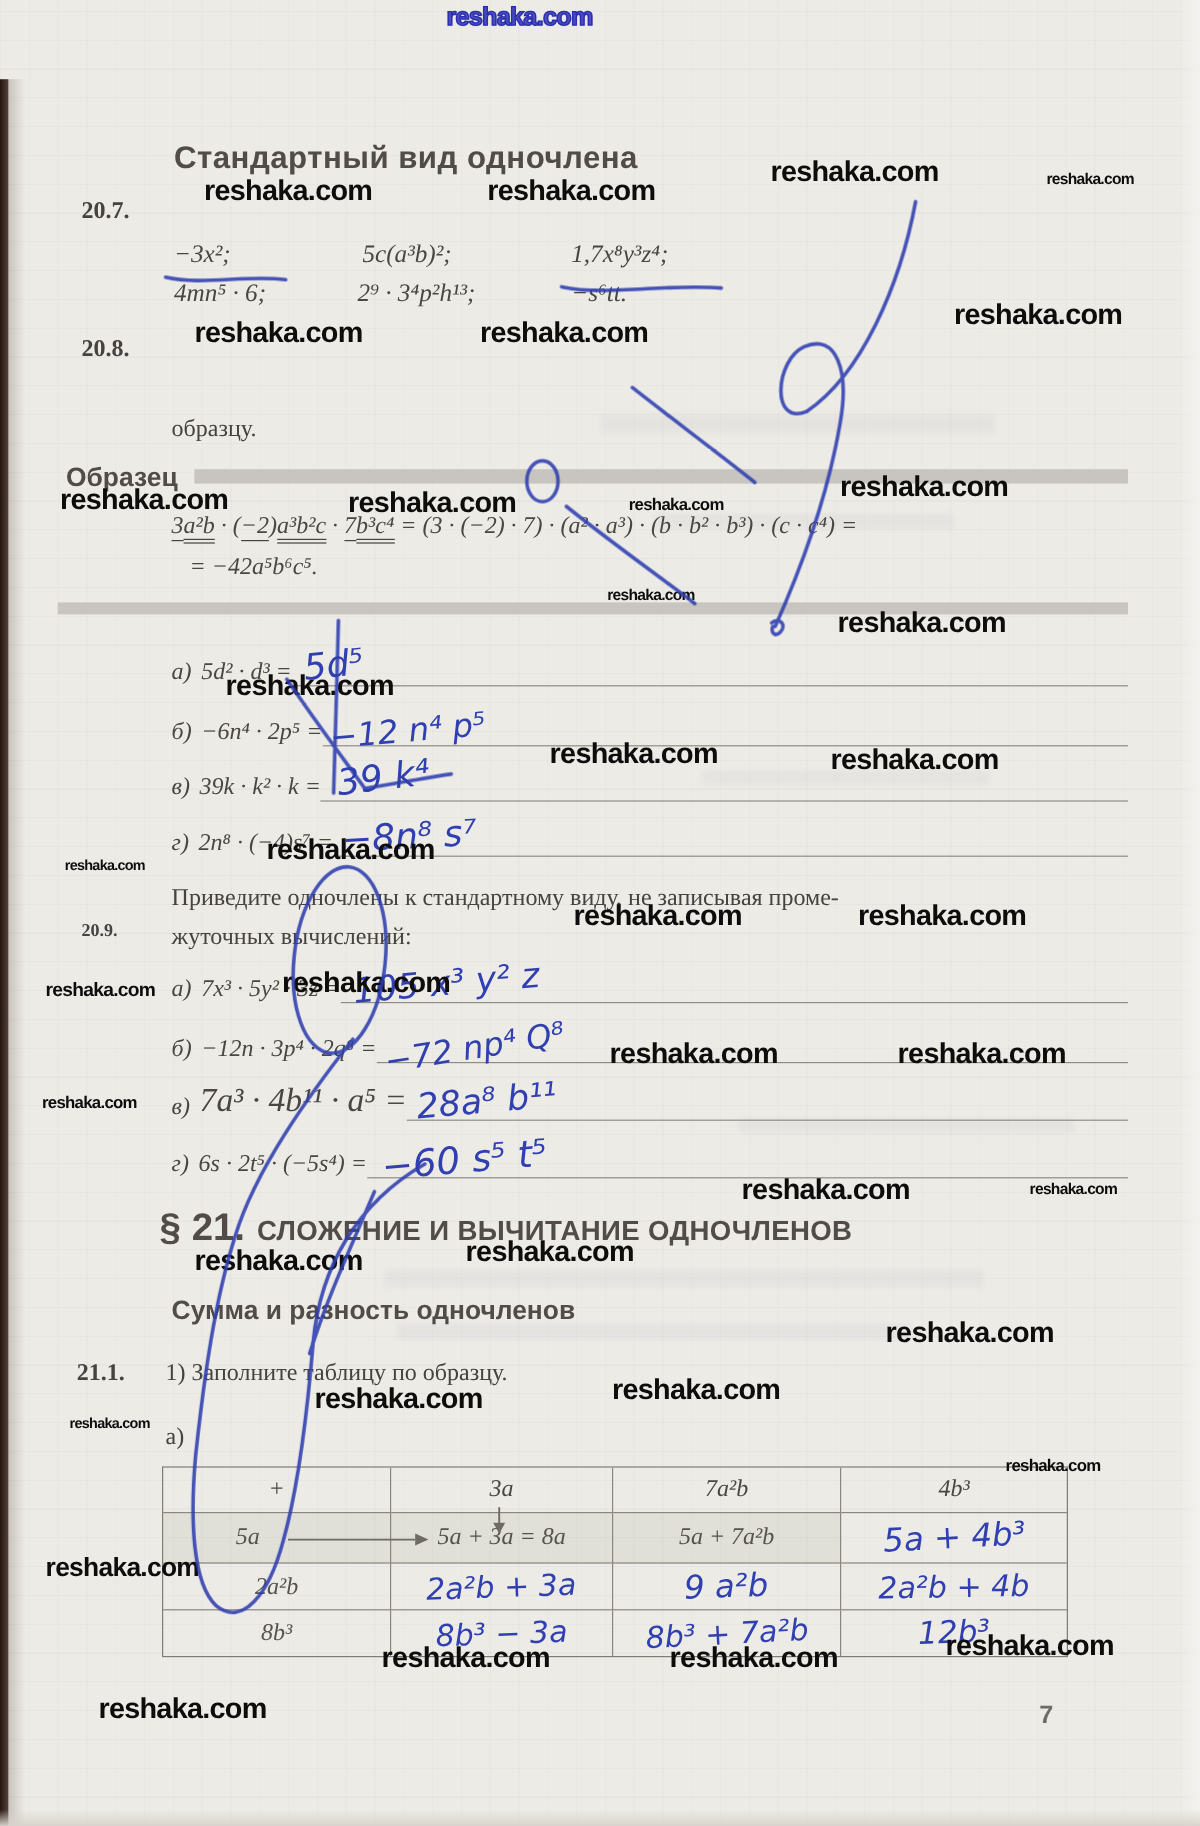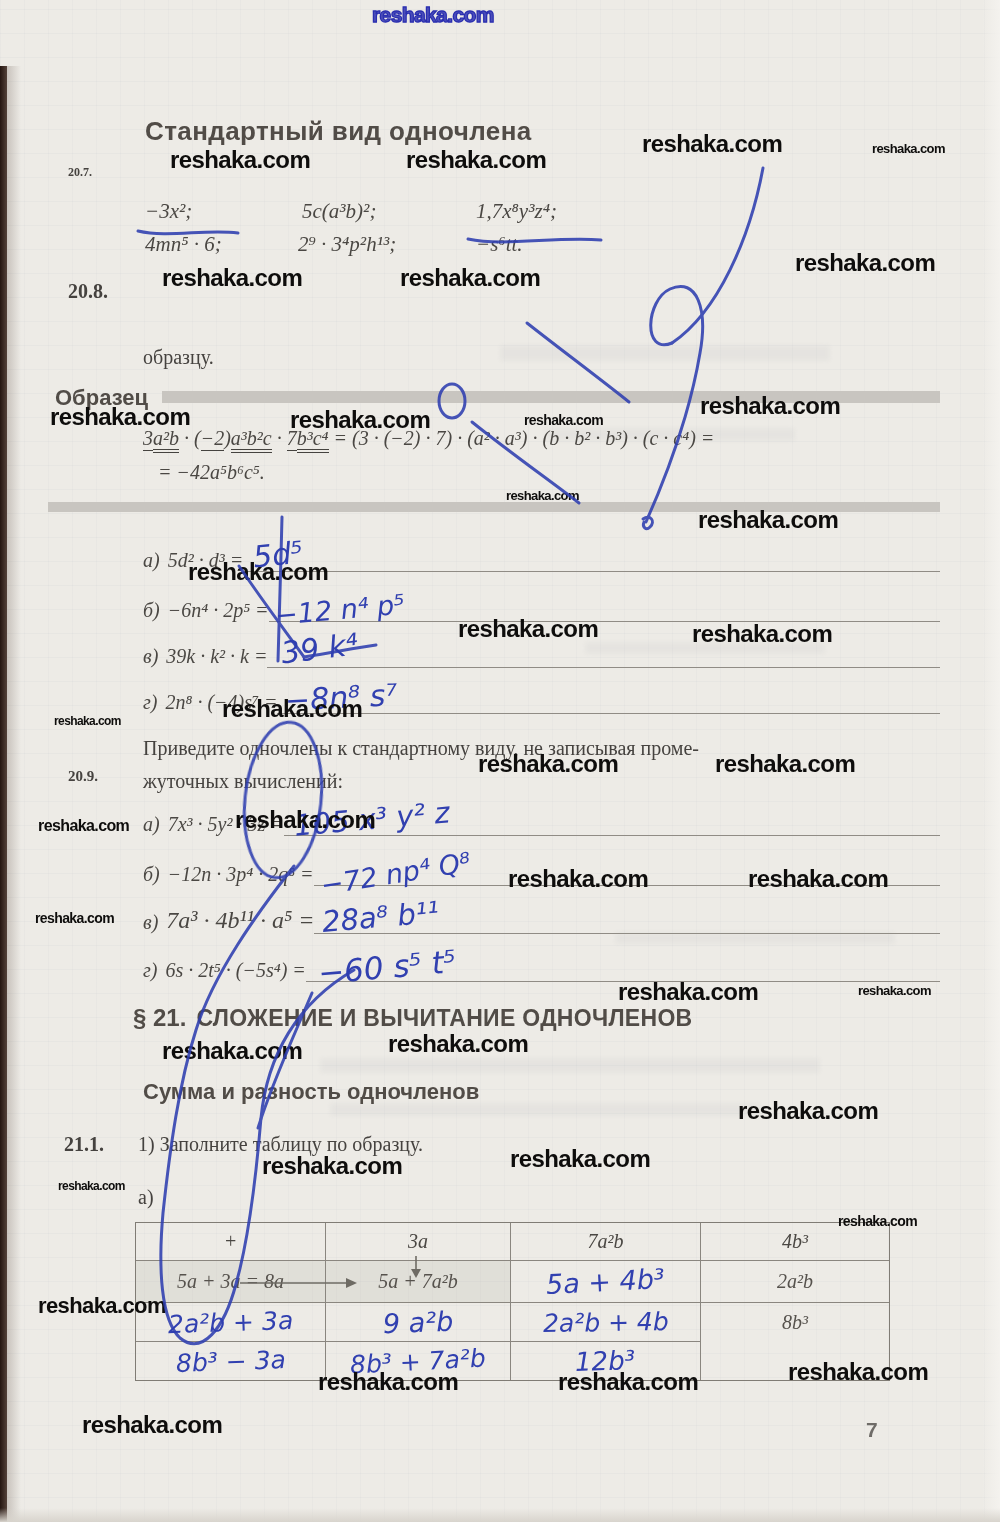--- a/index.html
+++ b/index.html
@@ -66,21 +66,21 @@
 
   <div class="ghost" style="left:500px;top:345px;width:330px;height:16px;"></div>
   <div class="ghost" style="left:545px;top:428px;width:250px;height:13px;"></div>
   <div class="ghost" style="left:585px;top:642px;width:240px;height:12px;"></div>
   <div class="ghost" style="left:615px;top:932px;width:280px;height:12px;"></div>
   <div class="ghost" style="left:320px;top:1058px;width:500px;height:15px;"></div>
   <div class="ghost" style="left:330px;top:1103px;width:430px;height:13px;"></div>
 
   <div class="abs h-sans" style="left:145px;top:116px;font-size:26px;letter-spacing:.4px;">Стандартный вид одночлена</div>
 
-  <span class="abs bodytext serif-b" style="left:68px;top:165px;font-size:12px;">20.7.</span>
+  <span class="abs bodytext serif-b" style="left:68px;top:165px;font-size:20px;">20.7.</span>
 
   <span class="abs math" style="left:145px;top:199px;font-size:21px;">−3x²;</span>
   <span class="abs math" style="left:302px;top:199px;font-size:21px;text-align:right;">5c(a³b)²;</span>
   <span class="abs math" style="left:476px;top:199px;font-size:21px;">1,7x⁸y³z⁴;</span>
   <span class="abs math" style="left:145px;top:232px;font-size:21px;text-align:center;">4mn⁵ · 6;</span>
   <span class="abs math" style="left:298px;top:232px;font-size:21px;">2⁹ · 3⁴p²h¹³;</span>
   <span class="abs math" style="left:476px;top:232px;font-size:21px;">−s⁶tt.</span>
 
   <span class="abs bodytext serif-b" style="left:68px;top:280px;font-size:20px;">20.8.</span>
   <span class="abs bodytext" style="left:143px;top:346px;">образцу.</span>
@@ -135,35 +135,35 @@
   </div>
   <div class="item" style="left:143px;top:856px;width:797px;">
     <span class="math lbl" style="font-size:20px;">б)</span>
     <span class="math" style="font-size:20px;white-space:pre;">−12n · 3p⁴ · 2q⁸ =</span>
     <span class="ansline">
       <span class="hand" style="left:6px;bottom:-2px;font-size:27px;transform:rotate(-9deg);">−72 np⁴ Q⁸</span>
     </span>
   </div>
   <div class="item" style="left:143px;top:904px;width:797px;">
     <span class="math lbl" style="font-size:20px;">в)</span>
-    <span class="math" style="font-size:24px;white-space:pre;text-align:right;">7a³ · 4b¹¹ · a⁵ =</span>
+    <span class="math" style="font-size:28px;white-space:pre;text-align:right;">7a³ · 4b¹¹ · a⁵ =</span>
     <span class="ansline">
       <span class="hand" style="left:8px;bottom:1px;font-size:29px;transform:rotate(-5deg);">28a⁸ b¹¹</span>
     </span>
   </div>
   <div class="item" style="left:143px;top:952px;width:797px;">
     <span class="math lbl" style="font-size:20px;">г)</span>
     <span class="math" style="font-size:20px;white-space:pre;">6s · 2t⁵ · (−5s⁴) =</span>
     <span class="ansline">
       <span class="hand" style="left:12px;bottom:-2px;font-size:31px;transform:rotate(-5deg);">−60 s⁵ t⁵</span>
     </span>
   </div>
 
   <div class="abs" style="left:133px;top:1004px;display:flex;align-items:baseline;gap:10px;">
-    <span class="h-sans" style="font-size:24px;">§ 21.</span>
+    <span class="h-sans" style="font-size:32px;">§ 21.</span>
     <span class="h-sans" style="font-size:23px;letter-spacing:.3px;">СЛОЖЕНИЕ И ВЫЧИТАНИЕ ОДНОЧЛЕНОВ</span>
   </div>
   <div class="abs h-sans" style="left:143px;top:1079px;font-size:22px;">Сумма и разность одночленов</div>
 
   <span class="abs bodytext serif-b" style="left:64px;top:1133px;font-size:20px;">21.1.</span>
   <span class="abs bodytext" style="left:138px;top:1133px;">1) Заполните таблицу по образцу.</span>
   <span class="abs bodytext" style="left:138px;top:1186px;">а)</span>
 
   <div class="tbl">
     <div class="td">
@@ -172,20 +172,23 @@
     <div class="td">
         <span class="math">3a</span>
       </div>
     <div class="td">
         <span class="math">7a²b</span>
       </div>
     <div class="td">
         <span class="math">4b³</span>
       </div>
 
+    <div class="td shade">
+        <span class="math printed" style="margin-right:48px;">5a</span>
+      </div>
     <div class="td shade">
         <span class="math printed">5a + 3a = 8a</span>
       </div>
     <div class="td shade">
         <span class="math printed">5a + 7a²b</span>
       </div>
     <div class="td">
         <span class="hand" style="font-size:27px;transform:rotate(-3deg);">5a + 4b³</span>
       </div>
 

